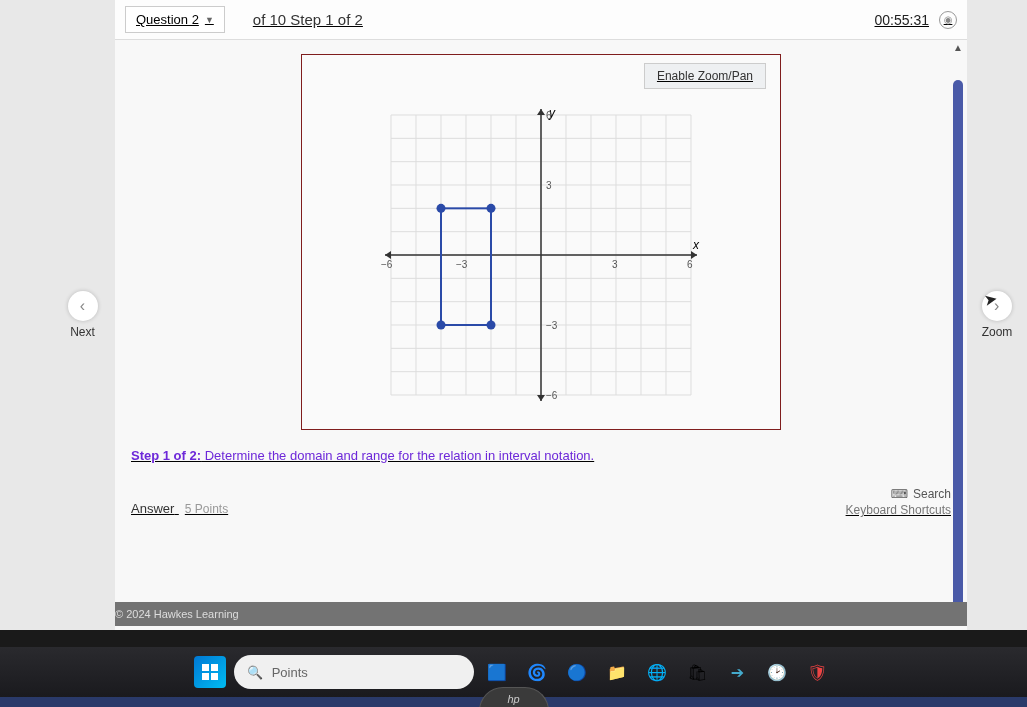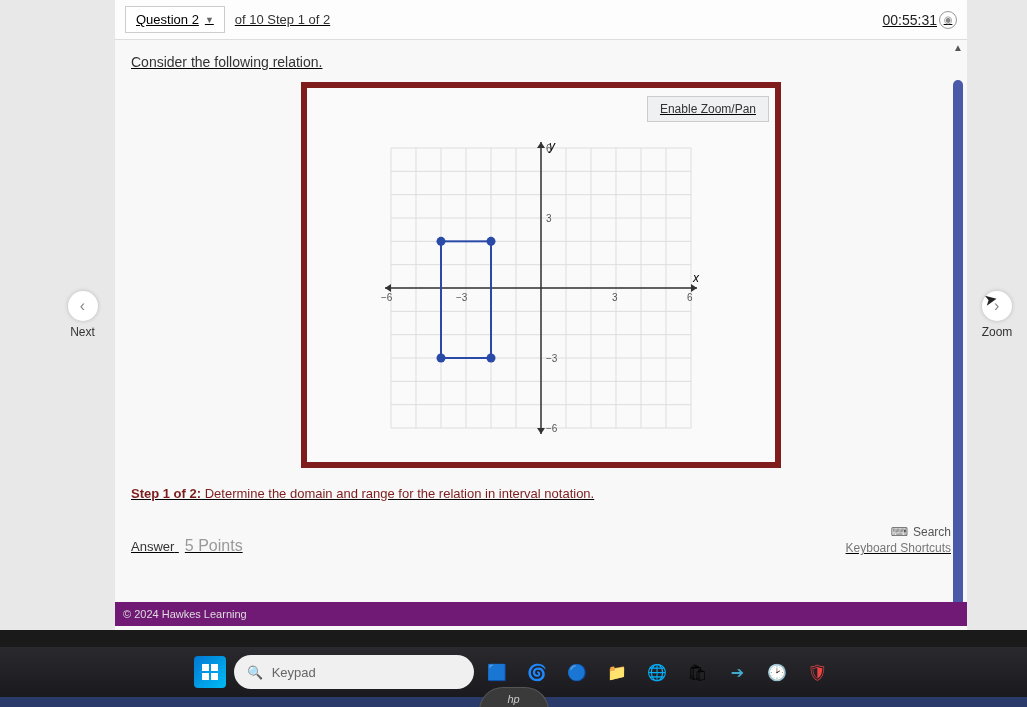--- a/index.html
+++ b/index.html
@@ -4,39 +4,39 @@
 <style>
   * { box-sizing: border-box; margin: 0; padding: 0; }
   body { font-family: -apple-system, BlinkMacSystemFont, "Segoe UI", Arial, sans-serif; background: #1a1a1a; width: 1027px; height: 707px; overflow: hidden; position: relative; }
   .page { background: #e8e8e8; width: 100%; height: 630px; display: flex; position: relative; }
   .side-nav { width: 50px; min-width: 50px; display: flex; flex-direction: column; align-items: center; justify-content: center; font-size: 12px; color: #333; }
   .side-btn { width: 30px; height: 30px; border-radius: 50%; background: #fff; box-shadow: 0 0 4px rgba(0,0,0,.2); display: flex; align-items: center; justify-content: center; font-size: 16px; color: #888; margin-bottom: 4px; cursor: pointer; }
   .main-wrap { flex: 1; background: #f8f8f8; display: flex; flex-direction: column; margin: 0 60px 0 115px; position: relative; text-decoration: underline; }
   .top-bar { display: flex; align-items: center; padding: 6px 10px; border-bottom: 1px solid #ddd; background: #fdfdfd; }
   .q-select { background: #fff; border: 1px solid #ccc; padding: 5px 10px; font-size: 13px; cursor: pointer; display: flex; align-items: center; gap: 6px; }
   .q-caret { font-size: 9px; color: #666; }
-  .step-txt { font-size: 13px; color: #333; margin-left: 10px; }
-  .timer { margin-left: auto; font-size: 14px; color: #222; display: flex; align-items: center; gap: 2px; }
+  .step-txt { font-size: 15px; color: #333; margin-left: 28px; }
+  .timer { margin-left: auto; font-size: 14px; color: #222; display: flex; align-items: center; gap: 10px; }
   .eye-icon { width: 18px; height: 18px; border: 1px solid #999; border-radius: 50%; display: flex; align-items: center; justify-content: center; color: #888; font-size: 10px; }
   .content { padding: 14px 16px; flex: 1; overflow: auto; position: relative; }
   .instr { font-size: 14px; color: #333; margin-bottom: 12px; }
-  .graph-box { border: 6px solid #7f1d1d; background: #fafafa; width: 480px; margin: 0 auto; padding: 8px 6px 14px; }
+  .graph-box { border: 1px solid #7f1d1d; background: #fafafa; width: 480px; margin: 0 auto; padding: 8px 14px 14px; }
   .graph-hdr { display: flex; justify-content: flex-end; margin-bottom: 6px; }
   .zoom-btn { background: #eef0f2; border: 1px solid #ccc; padding: 5px 12px; font-size: 12px; color: #333; cursor: pointer; }
   .svg-wrap { display: flex; justify-content: center; }
-  .step-txt2 { font-size: 13px; color: #7f1d1d; margin-top: 18px; }
+  .step-txt2 { font-size: 13px; color: #6d28d9; margin-top: 18px; }
   .step-txt2 b { font-weight: 600; }
   .answer-row { display: flex; justify-content: space-between; align-items: flex-end; margin-top: 24px; }
   .answer-lbl { font-size: 13px; color: #333; text-align: right; }
-  .pts { color: #999; font-size: 16px; margin-left: 6px; }
+  .pts { color: #999; font-size: 12px; margin-left: 6px; }
   .kbd { text-align: right; font-size: 12px; color: #777; }
   .kbd-btn { display: inline-flex; align-items: center; gap: 5px; color: #555; cursor: pointer; margin-bottom: 2px; }
   .scrollbar { position: absolute; right: 4px; top: 40px; bottom: 8px; width: 10px; background: #4a5aa8; border-radius: 5px; }
   .scroll-arrow { position: absolute; right: 3px; width: 12px; height: 12px; color: #555; font-size: 10px; text-align: center; }
-  .footer { background: #701a75; color: #ddd; font-size: 11px; padding: 6px 8px; }
+  .footer { background: #737373; color: #ddd; font-size: 11px; padding: 6px 0; }
   .taskbar { position: absolute; bottom: 10px; left: 0; right: 0; height: 50px; background: linear-gradient(#2a2a2e,#1a1a1e); display: flex; align-items: center; justify-content: center; gap: 8px; }
   .sep-bg { position: absolute; bottom: 0; left: 0; right: 0; height: 60px; background: #2a3a6a; }
   .tb-item { width: 32px; height: 32px; border-radius: 6px; display: flex; align-items: center; justify-content: center; font-size: 16px; }
   .start { background: linear-gradient(135deg,#0078d4,#00bcf2); color: #fff; border-radius: 4px; }
   .search-bar { background: #f0f0f0; border-radius: 20px; height: 34px; width: 240px; display: flex; align-items: center; padding: 0 14px; gap: 8px; color: #666; font-size: 13px; }
   .cursor { position: absolute; right: 30px; top: 290px; font-size: 16px; color: #222; transform: rotate(-10deg); }
   .hp { position: absolute; bottom: -4px; left: 50%; transform: translateX(-50%); width: 70px; height: 24px; background: #3a3a3a; border-radius: 40px 40px 0 0; border: 1px solid #555; display: flex; align-items: center; justify-content: center; color: #ccc; font-size: 11px; font-style: italic; }
 </style>
 </head>
 <body>
@@ -56,21 +56,20 @@
         <span class="q-caret">▼</span>
       </div>
       <div class="step-txt">of 10 Step 1 of 2</div>
       <div class="timer">
         <span>00:55:31</span>
         <span class="eye-icon">◉</span>
       </div>
     </div>
 
     <div class="content">
-      <div class="instr">Consider the following relation.</div>
 
       <div class="graph-box">
         <div class="graph-hdr">
           <button class="zoom-btn">Enable Zoom/Pan</button>
         </div>
         <div class="svg-wrap">
           <svg id="chart" width="340" height="320">
               <line x1="20" y1="300" x2="20" y2="20" stroke="#ddd" stroke-width="1"></line>
               <line x1="45" y1="300" x2="45" y2="20" stroke="#ddd" stroke-width="1"></line>
               <line x1="70" y1="300" x2="70" y2="20" stroke="#ddd" stroke-width="1"></line>
@@ -163,21 +162,21 @@
   <div class="tb-item start">
     <svg width="16" height="16" viewBox="0 0 16 16">
         <rect x="0" y="0" width="7" height="7" fill="#fff"></rect>
         <rect x="9" y="0" width="7" height="7" fill="#fff"></rect>
         <rect x="0" y="9" width="7" height="7" fill="#fff"></rect>
         <rect x="9" y="9" width="7" height="7" fill="#fff"></rect>
       </svg>
   </div>
   <div class="search-bar">
     <span>🔍</span>
-    <span>Keypad</span>
+    <span>Points</span>
   </div>
   <div class="tb-item">🟦</div>
   <div class="tb-item">🌀</div>
   <div class="tb-item">🔵</div>
   <div class="tb-item">📁</div>
   <div class="tb-item">🌐</div>
   <div class="tb-item">🛍</div>
   <div class="tb-item" style="color:#4ac;">➔</div>
   <div class="tb-item">🕑</div>
   <div class="tb-item" style="color:#e44;">🛡</div>

